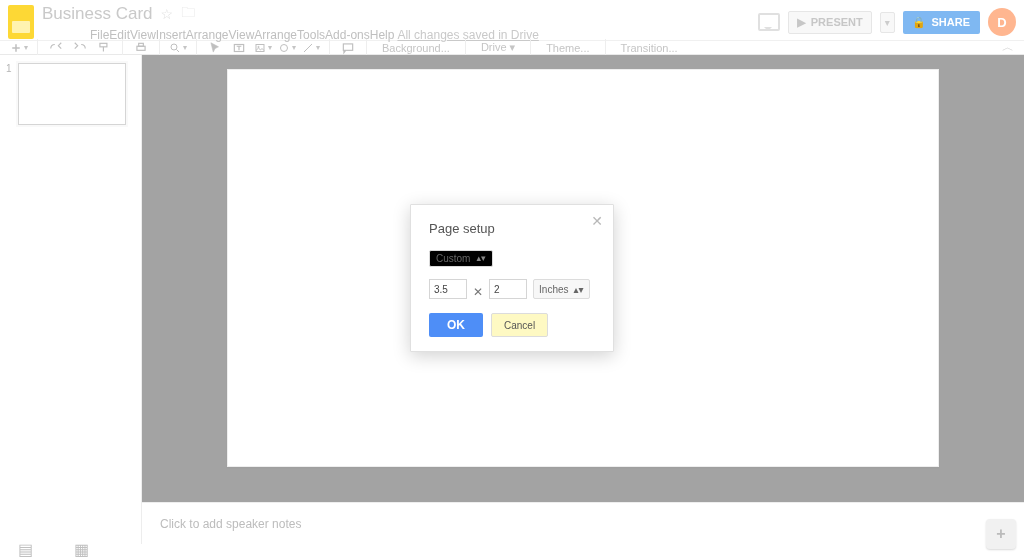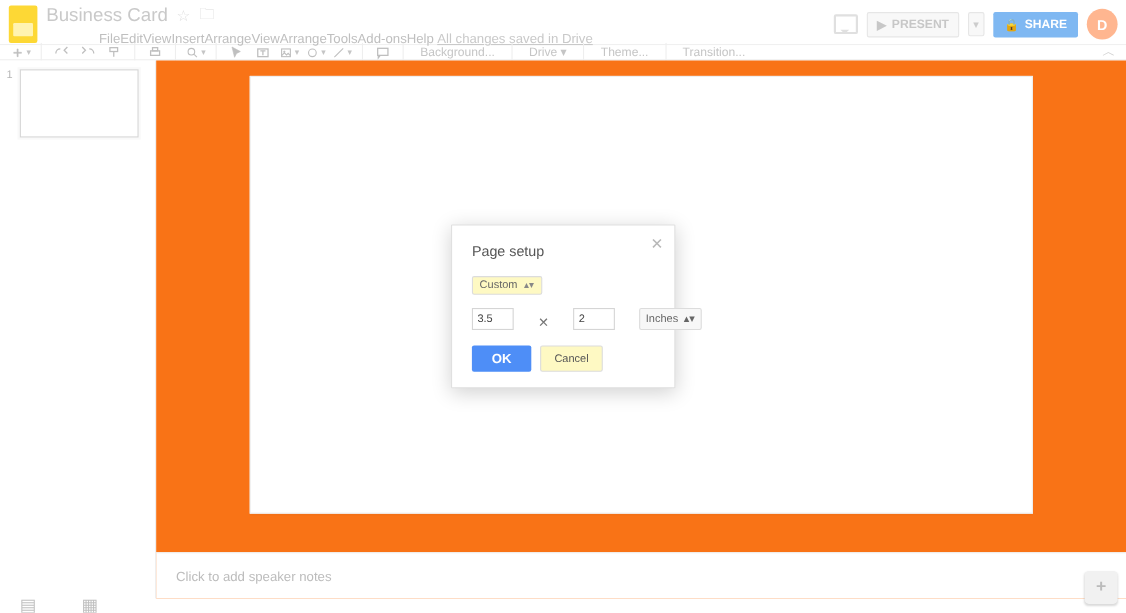--- a/index.html
+++ b/index.html
@@ -70,21 +70,21 @@
   .tool.caret::after { content:"▾"; font-size:8px; margin-left:2px; color:#c5c5c5;}
   .divider { width:1px; height:18px; background:#eee; margin:0 3px; }
   .tb-text { padding:0 6px; cursor:pointer; }
   .toolbar-collapse { margin-left:auto; color:#d0d0d0; font-size:12px;}
   
   .workspace { display:flex; height:calc(557px - 40px - 28px); }
   .film-strip { width:142px; background:#fff; border-right:1px solid #ededed; padding:8px 6px; }
   .slide-thumb-row { display:flex; gap:4px;}
   .slide-num { font-size:10px; color:#b5b5b5; width:8px; }
   .slide-thumb { width:108px; height:62px; background:#fff; border:1px solid #d5d5d5; box-shadow:0 0 0 2px rgba(160,160,160,0.06); }
-  .canvas-area { flex:1; background:#f97316; position:relative; display:flex; flex-direction:column;}
+  .canvas-area { flex:1; background:#a3a3a3; position:relative; display:flex; flex-direction:column;}
   .canvas-area .slide-canvas {
     margin:14px auto 0 auto;
     width:712px; height:398px; background:#fff; border:1px solid #eee; box-shadow:0 1px 2px rgba(0,0,0,0.04);
   }
   .notes-bar {
     height:42px; border-top:1px solid #eee; background:#fff;
     display:flex; align-items:center; padding:0 18px; color:#bcbcbc; font-size:12px;
   }
   
   .bottom-controls {
@@ -102,25 +102,25 @@
     position:absolute; left:410px; top:204px; width:204px; background:#fff;
     border:1px solid #e0e0e0; box-shadow:0 4px 18px rgba(0,0,0,0.18); border-radius:1px;
     padding:16px 18px 14px 18px;
   }
   .modal .close-x {
     position:absolute; top:8px; right:10px; color:#b8b8b8; font-size:14px; cursor:pointer; font-weight:normal;
   }
   .modal-title { font-size:13px; color:#555; margin-bottom:14px; }
   .select-chip {
     display:inline-flex; align-items:center; gap:6px;
-    border:1px solid #dcdcdc; background:#fef9c3; border-radius:2px;
+    border:1px solid #dcdcdc; background:#000000; border-radius:2px;
     padding:2px 6px; font-size:10px; color:#666; margin-bottom:12px;
   }
   .select-chip .chev { font-size:9px; line-height:1; color:#888; display:flex; flex-direction:column; gap:0; }
-  .dim-row { display:flex; align-items:flex-end; gap:22px; margin-bottom:14px;}
+  .dim-row { display:flex; align-items:flex-end; gap:6px; margin-bottom:14px;}
   .dim-input {
     width:38px; height:20px; border:1px solid #d5d5d5; font-size:10px; padding:0 4px; color:#444;
   }
   .dim-x { font-size:12px; color:#777; }
   .unit-select {
     display:inline-flex; align-items:center; gap:5px; border:1px solid #dcdcdc; background:#f7f7f7;
     padding:2px 5px; font-size:10px; color:#666; border-radius:2px; height:20px;
   }
   .btn-row { display:flex; gap:8px; }
   .btn-primary {

